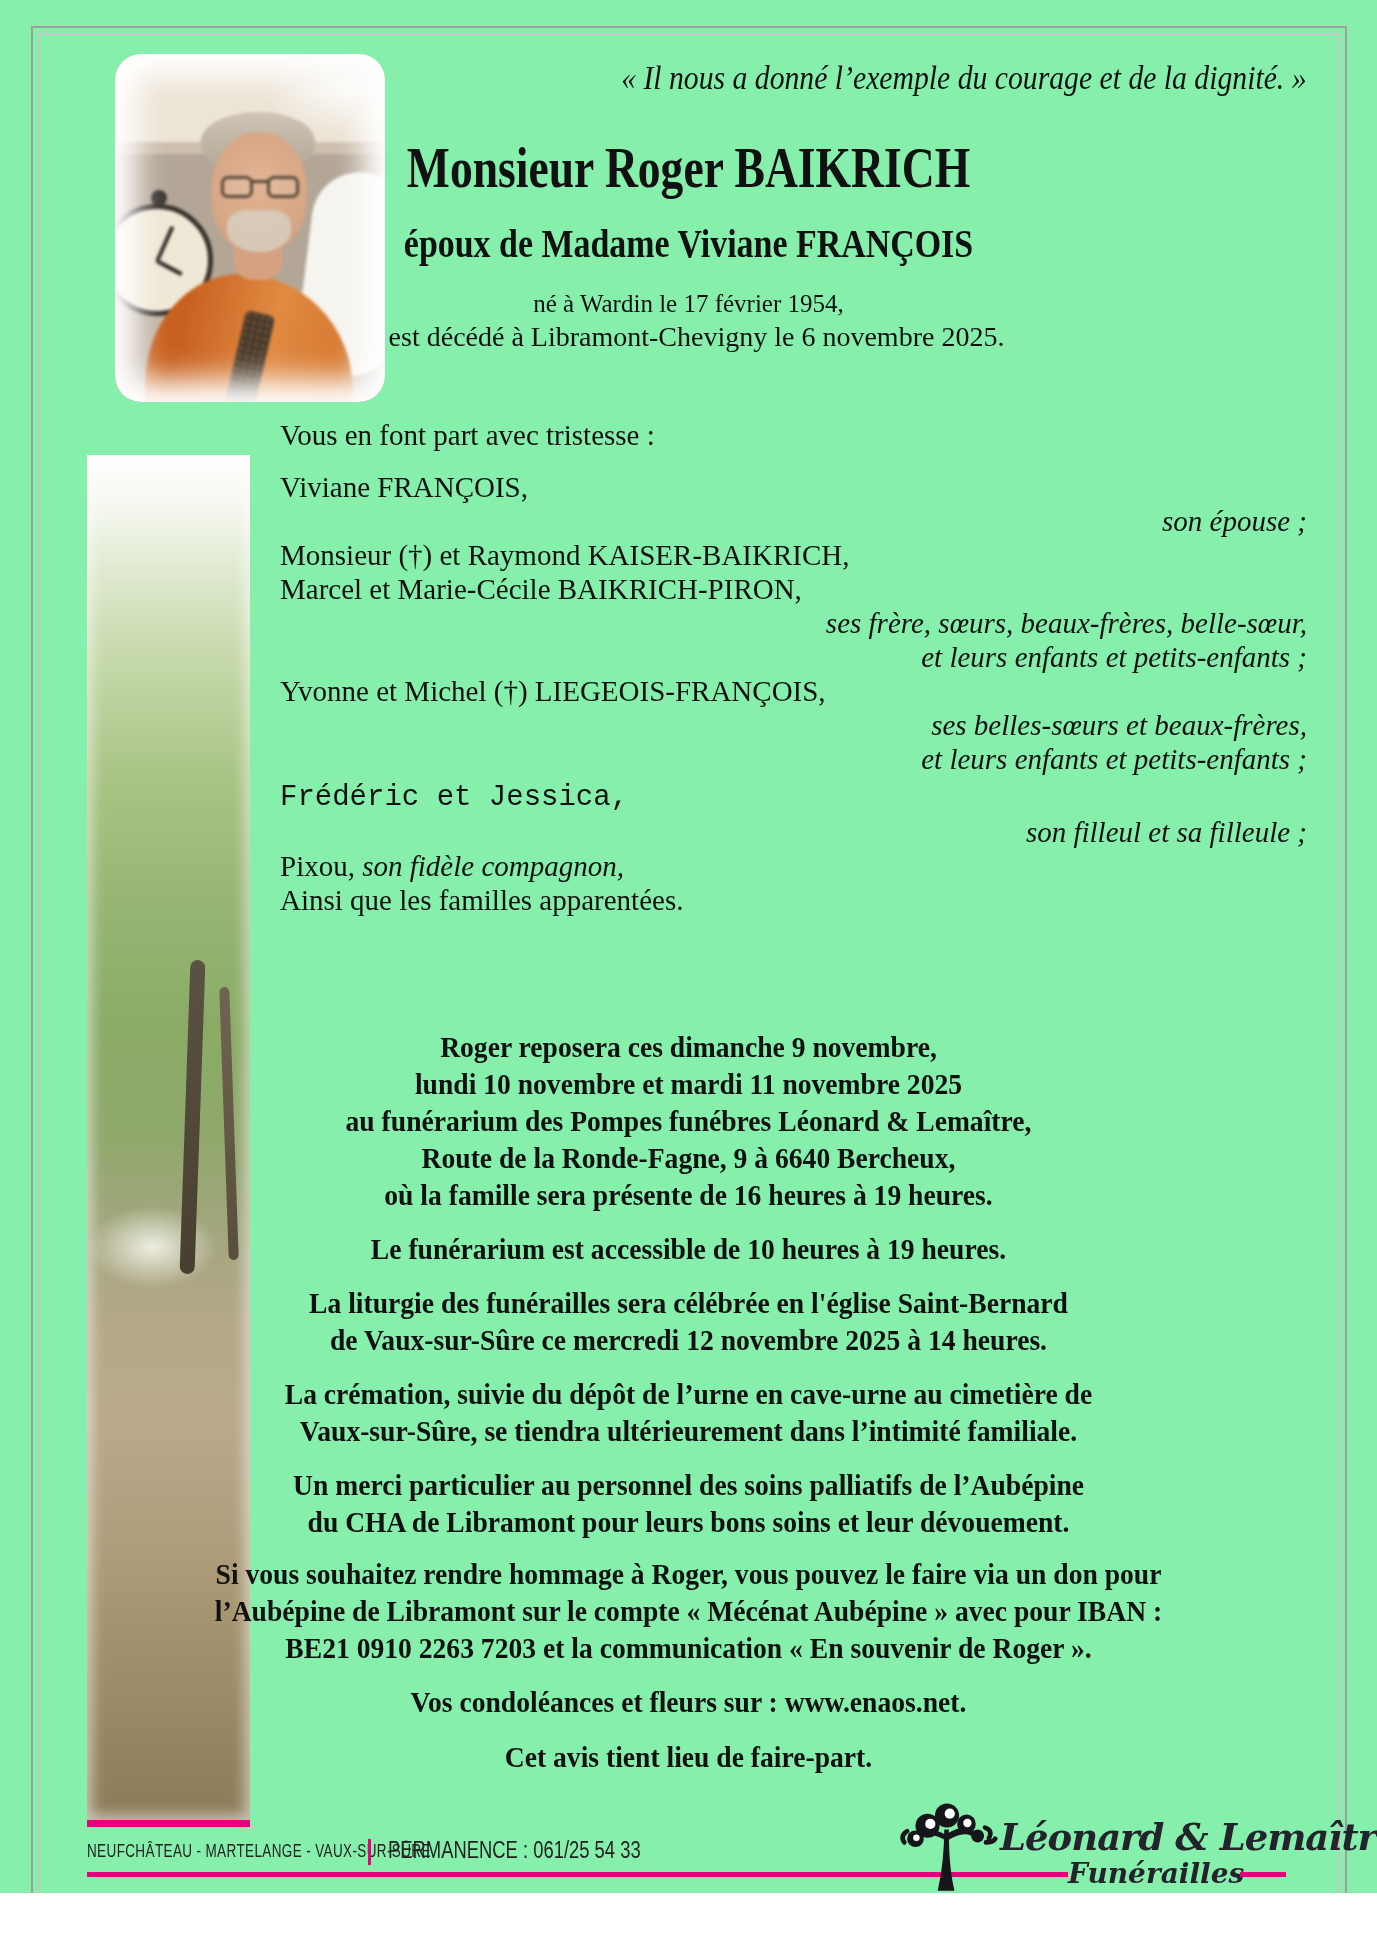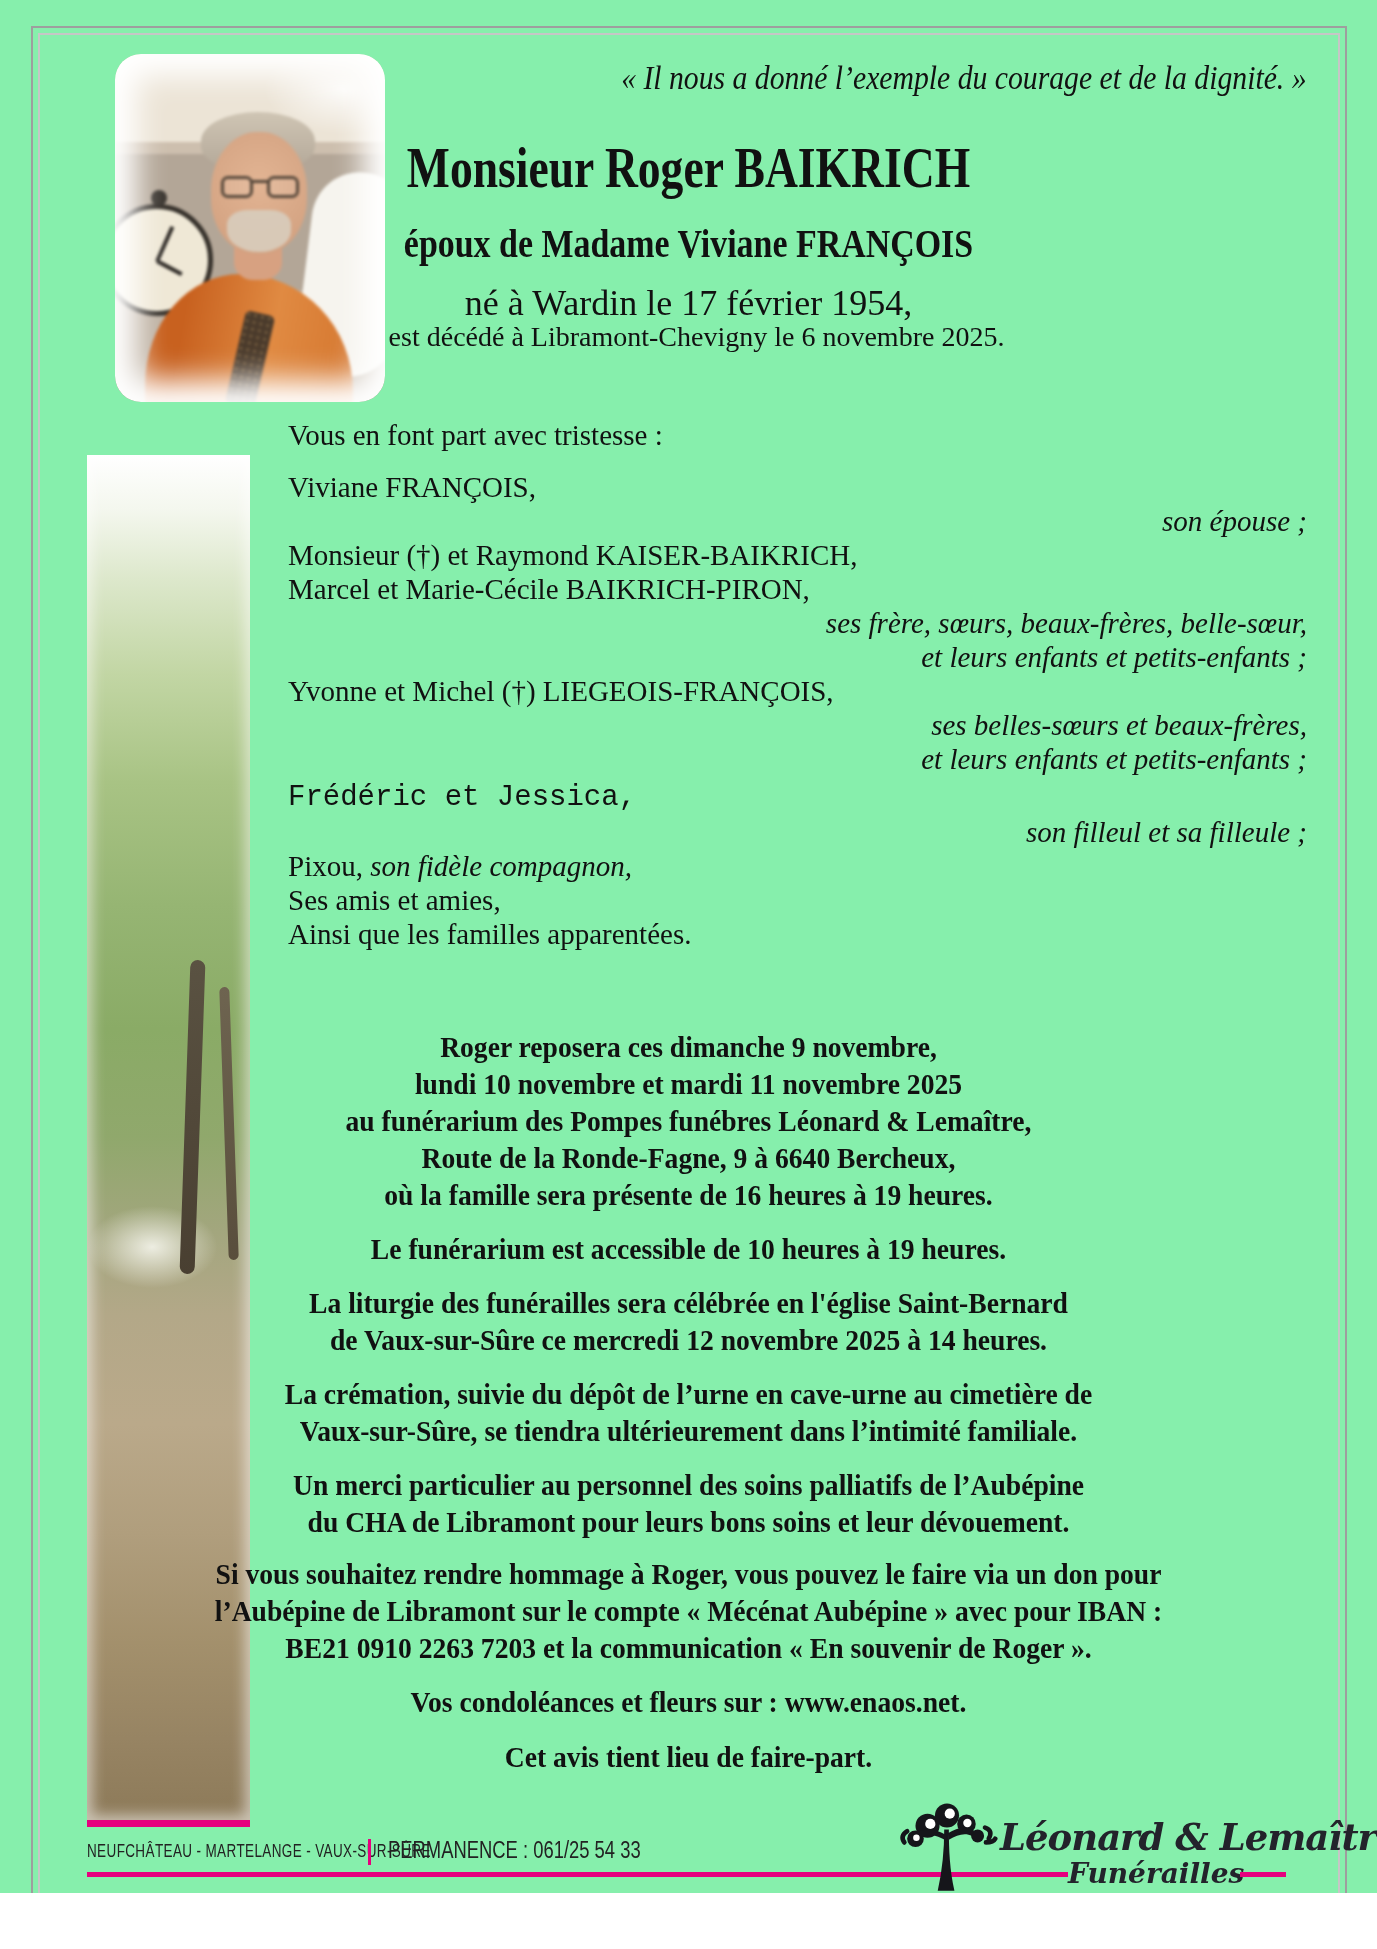--- a/index.html
+++ b/index.html
@@ -9,21 +9,21 @@
   .frame-a{left:31px;top:26px;width:1316px;height:1893px;border:2px solid #9e9e9e;}
   .frame-b{left:38px;top:33px;width:1302px;height:1879px;border:2px solid #c6c6c6;}
 
   .quote{position:absolute;right:70px;top:58px;font-style:italic;font-size:33px;line-height:40px;
          transform:scaleX(.9);transform-origin:100% 50%;white-space:nowrap;}
 
   .title{position:absolute;left:0;top:136px;width:100%;margin:0;text-align:center;
          font-size:57px;line-height:64px;font-weight:bold;transform:scaleX(.8);transform-origin:50% 50%;white-space:nowrap;}
   .spouse{position:absolute;left:0;top:222px;width:100%;text-align:center;font-size:39px;line-height:44px;
           font-weight:bold;transform:scaleX(.87);white-space:nowrap;}
-  .birth{position:absolute;left:0;top:287px;width:100%;text-align:center;font-size:36px;line-height:33px;}
+  .birth{position:absolute;left:0;top:287px;width:100%;text-align:center;font-size:25px;line-height:33px;}
   .death{position:absolute;left:8px;top:320px;width:100%;text-align:center;font-size:28px;line-height:33px;}
 
   
   .photo{position:absolute;left:115px;top:54px;width:270px;height:348px;border-radius:26px;overflow:hidden;}
   .ph-in{position:absolute;inset:0;filter:blur(1.5px);}
   .ph-bg{position:absolute;inset:0;background:linear-gradient(#ece4d6 0 88px,#cdbfae 88px 100px,#b3a697 100px 236px,#beb1a2 236px 100%);}
   .ph-light{position:absolute;left:55%;top:-10px;width:160px;height:90px;background:radial-gradient(closest-side,rgba(255,255,255,.85),rgba(255,255,255,0));}
   .ph-clock{position:absolute;left:-14px;top:150px;width:112px;height:112px;border-radius:50%;
             background:#efe8d6;border:5px solid #35302a;box-sizing:border-box;}
   .ph-clock:before{content:"";position:absolute;left:50%;top:50%;width:4px;height:38px;background:#2c2824;transform:translate(-50%,-96%) rotate(24deg);transform-origin:50% 100%;}
@@ -55,21 +55,21 @@
   .t1{left:60%;top:37%;width:15px;height:23%;background:linear-gradient(#5a5242,#493f31);transform:rotate(2deg);}
   .t2{left:84%;top:39%;width:10px;height:20%;background:linear-gradient(#6e6450,#594e3c);transform:rotate(-2deg);}
   .glint{position:absolute;left:0;top:55%;width:100%;height:6%;background:radial-gradient(closest-side at 40% 50%,rgba(255,255,250,.8),rgba(255,255,255,0));}
   .strip-bar{position:absolute;left:87px;top:1820px;width:163px;height:7px;}
 
   
   .family{position:absolute;left:280px;top:418px;width:1027px;font-size:29px;}
   .fam-line{height:34px;line-height:34px;white-space:nowrap;}
   .fam-line.r{text-align:right;}
   .fam-line.i .t{font-style:italic;}
-  .fam-line .pre{font-style:normal;margin-left:8px;}
+  .fam-line .pre{font-style:normal;}
 
   
   .ceremony{position:absolute;left:60px;top:1028px;width:1257px;}
   .cer-line{font-weight:bold;font-size:30px;line-height:37px;text-align:center;transform:scaleX(.92);transform-origin:50% 50%;white-space:nowrap;}
 
   
   .loc{position:absolute;left:87px;top:1840px;font-family:"Liberation Sans",sans-serif;font-size:18px;line-height:22px;
        color:#222;transform:scaleX(.75);transform-origin:0 50%;letter-spacing:.5px;white-space:nowrap;}
   .divider{position:absolute;left:368px;top:1839px;width:3px;height:26px;}
   .perm{position:absolute;left:388px;top:1835px;font-family:"Liberation Sans",sans-serif;font-size:23px;line-height:30px;
@@ -135,21 +135,20 @@
       <div class="fam-line"><span class="pre"></span><span class="t">Monsieur (†) et Raymond KAISER-BAIKRICH,</span></div>
       <div class="fam-line"><span class="pre"></span><span class="t">Marcel et Marie-Cécile BAIKRICH-PIRON,</span></div>
       <div class="fam-line r i"><span class="pre"></span><span class="t">ses frère, sœurs, beaux-frères, belle-sœur,</span></div>
       <div class="fam-line r i"><span class="pre"></span><span class="t">et leurs enfants et petits-enfants ;</span></div>
       <div class="fam-line"><span class="pre"></span><span class="t">Yvonne et Michel (†) LIEGEOIS-FRANÇOIS,</span></div>
       <div class="fam-line r i"><span class="pre"></span><span class="t">ses belles-sœurs et beaux-frères,</span></div>
       <div class="fam-line r i"><span class="pre"></span><span class="t">et leurs enfants et petits-enfants ;</span></div>
       <div class="fam-line" style="margin-top: 5px; font-family: Liberation Mono, monospace;"><span class="pre"></span><span class="t">Frédéric et Jessica,</span></div>
       <div class="fam-line r i"><span class="pre"></span><span class="t">son filleul et sa filleule ;</span></div>
       <div class="fam-line i"><span class="pre">Pixou, </span><span class="t">son fidèle compagnon,</span></div>
-      <div class="fam-line"><span class="pre"></span><span class="t">Ses amis et amies,</span></div>
       <div class="fam-line"><span class="pre"></span><span class="t">Ainsi que les familles apparentées.</span></div>
     </div>
 
   <div class="ceremony">
 
   <div class="cer-line"><span class="t">Roger reposera ces dimanche 9 novembre,</span></div>
       <div class="cer-line"><span class="t">lundi 10 novembre et mardi 11 novembre 2025</span></div>
       <div class="cer-line"><span class="t">au funérarium des Pompes funébres Léonard &amp; Lemaître,</span></div>
       <div class="cer-line"><span class="t">Route de la Ronde-Fagne, 9 à 6640 Bercheux,</span></div>
       <div class="cer-line"><span class="t">où la famille sera présente de 16 heures à 19 heures.</span></div>

